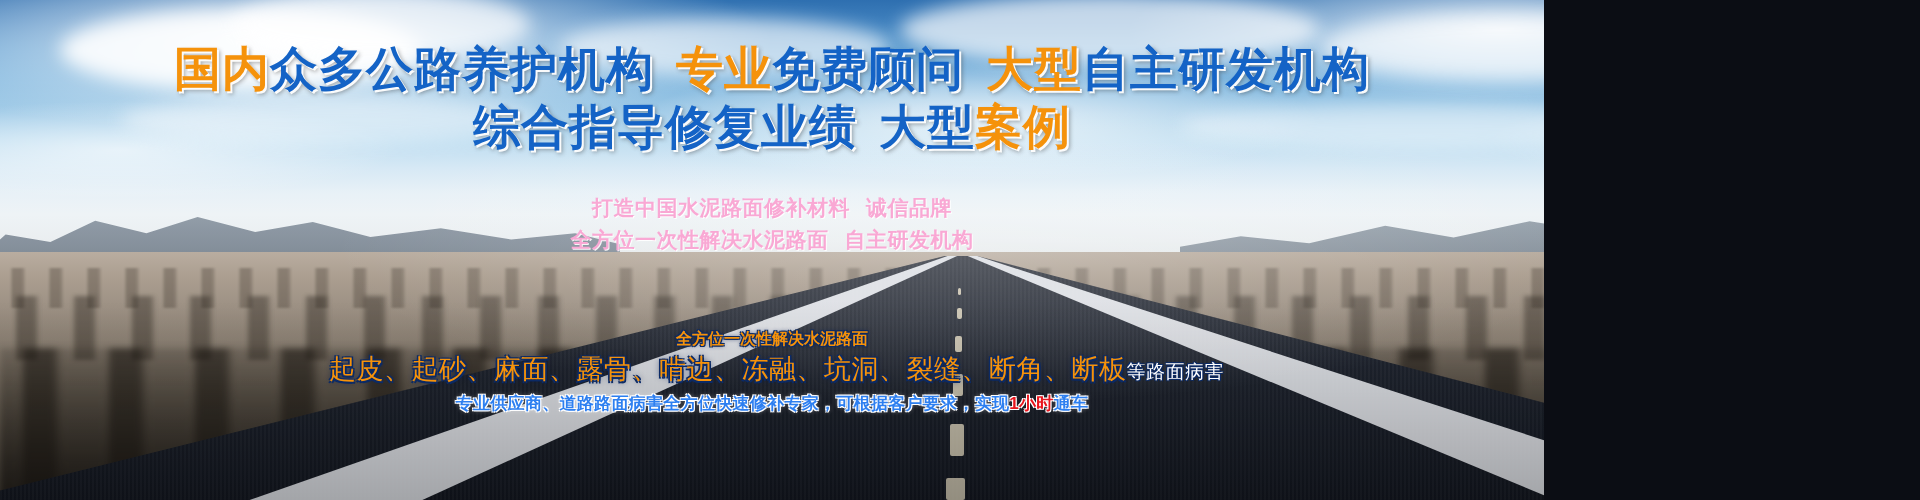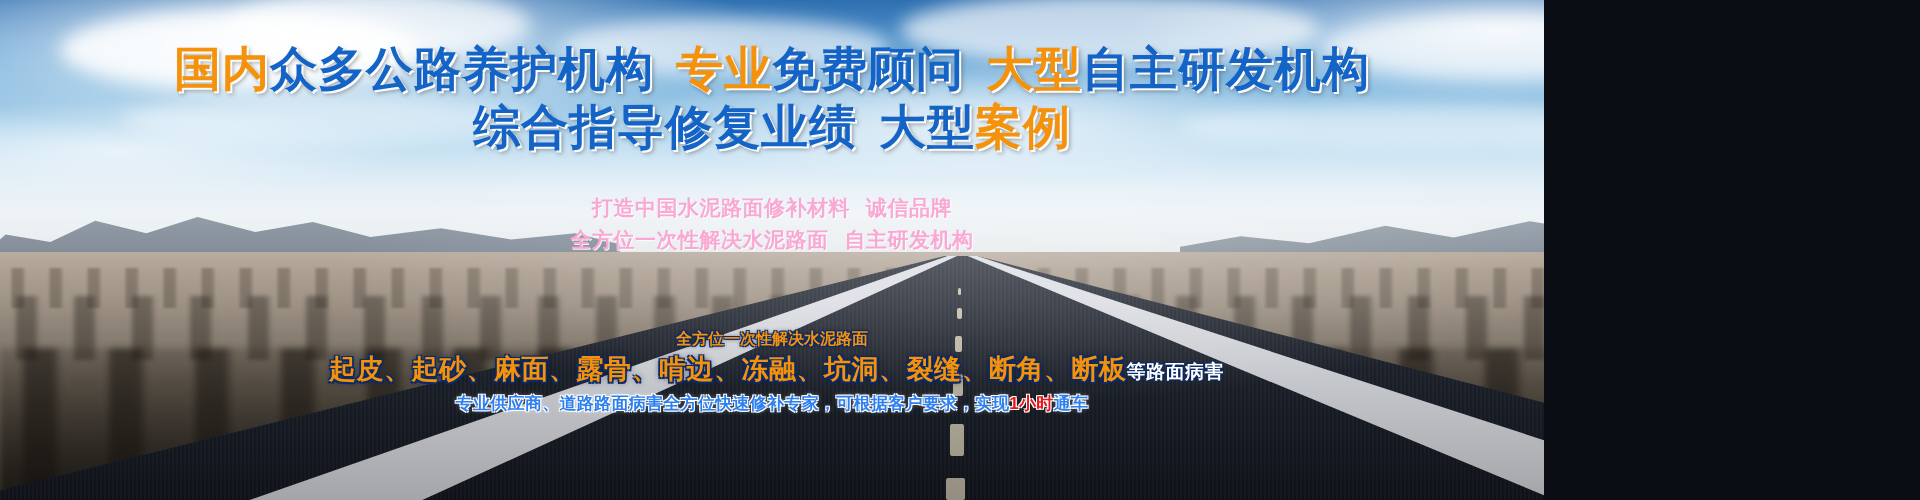--- a/index.html
+++ b/index.html
@@ -160,21 +160,21 @@
   .sub-sp { display:inline-block; width:16px; }
 
   .defects { position:absolute; left:0; right:0; top:292px; white-space:nowrap;margin-top:36px; }
 
   .def-lead {
     font-size:16px; font-weight:bold; color:#F5920B; line-height:22px;
     text-shadow: -1px -1px 0 #0b2a66, 1px -1px 0 #0b2a66, -1px 1px 0 #0b2a66, 1px 1px 0 #0b2a66,
                  0 0 4px rgba(10,30,80,.9);
   }
   .def-main {
-    font-size:27px; font-weight:bold; line-height:38px; letter-spacing:.5px;padding-left:9px;
+    font-size:27px; font-weight:normal; line-height:38px; letter-spacing:.5px;padding-left:9px;
   }
   .def-main .big {
     color:#F5920B;
     text-shadow: -1.5px -1.5px 0 #0b2a66, 1.5px -1.5px 0 #0b2a66,
                  -1.5px 1.5px 0 #0b2a66, 1.5px 1.5px 0 #0b2a66,
                  0 0 6px rgba(8,26,74,.95);
   }
   .def-main .tail {
     font-size:19px; color:#ffffff;
     text-shadow: -1px -1px 0 #0b2a66, 1px -1px 0 #0b2a66, -1px 1px 0 #0b2a66, 1px 1px 0 #0b2a66;

